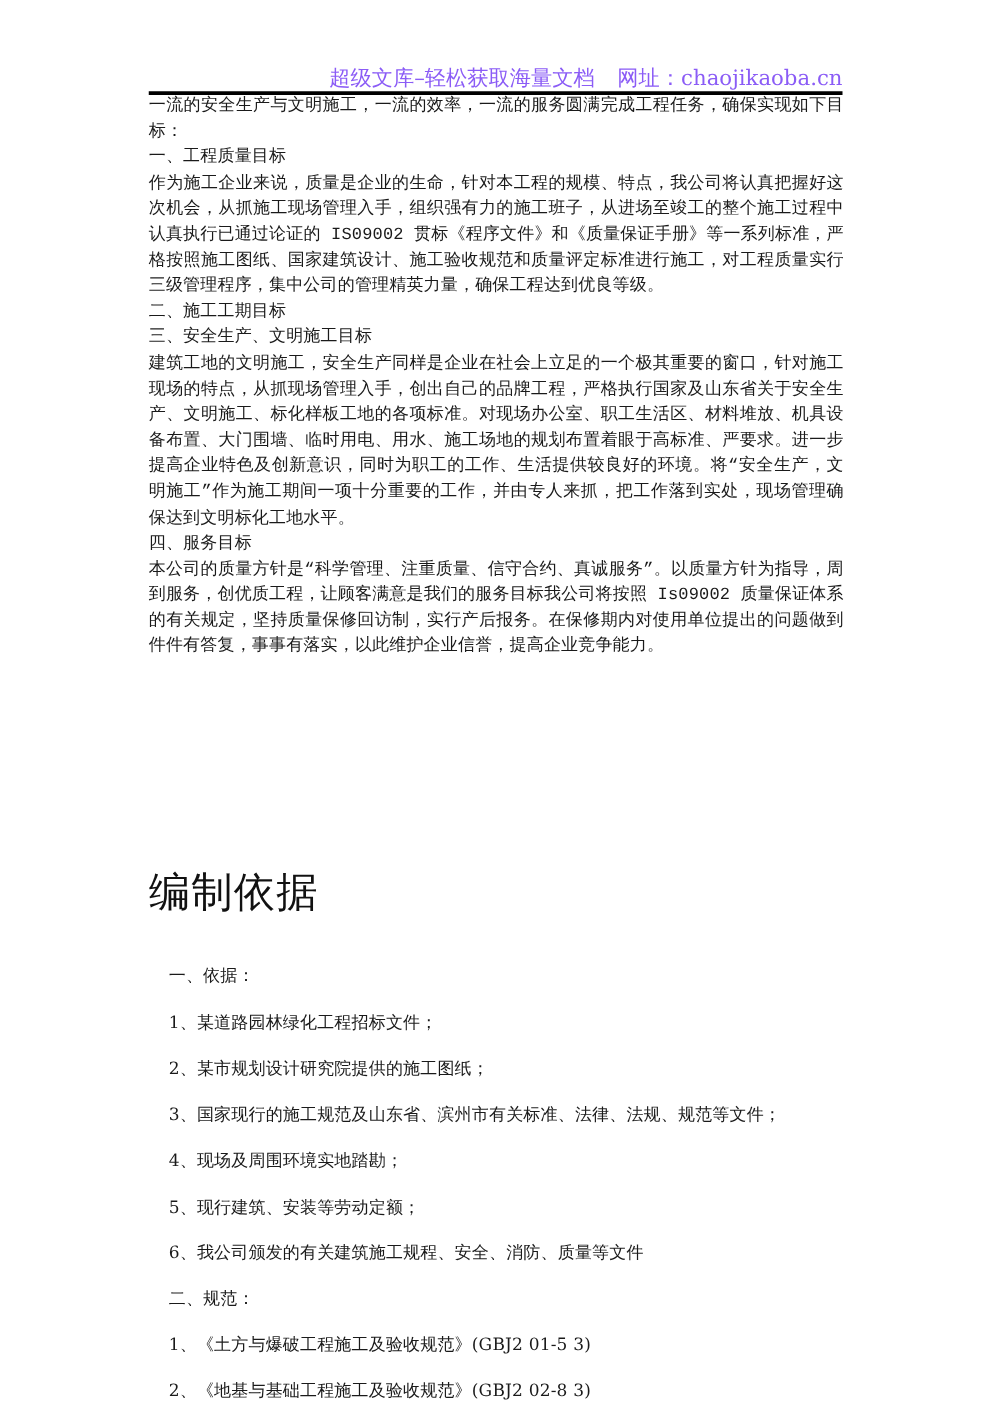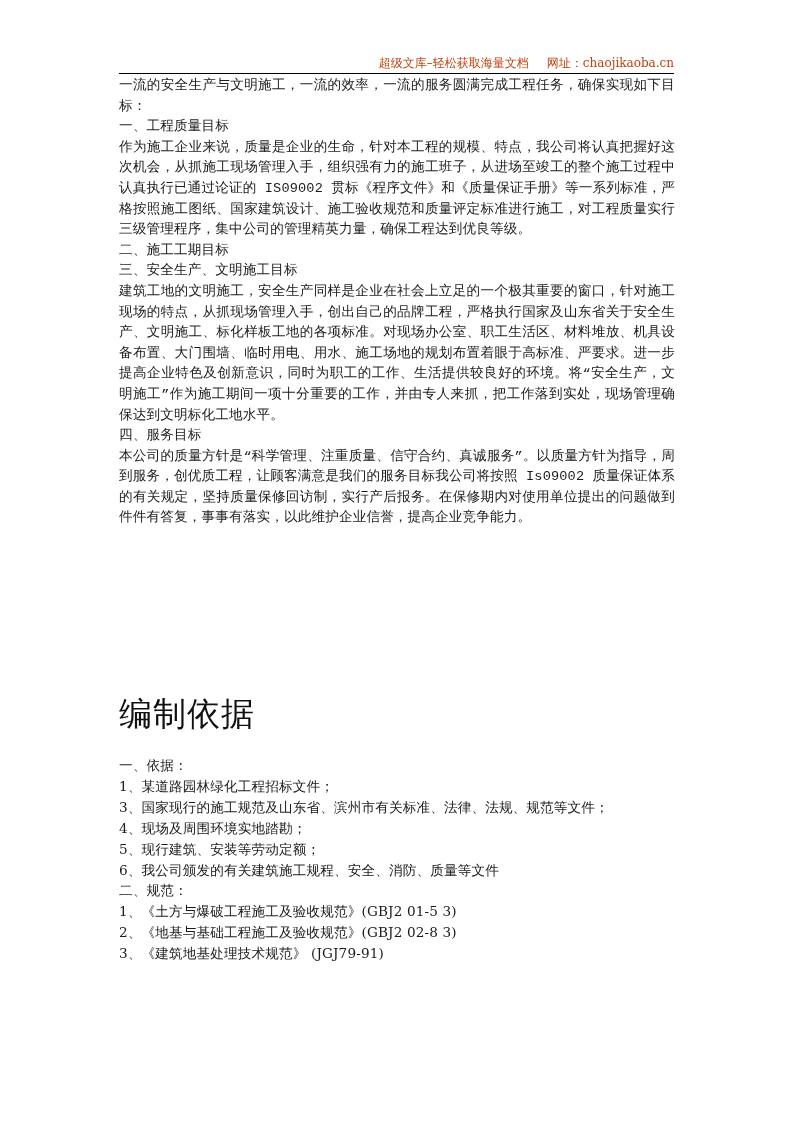--- a/index.html
+++ b/index.html
@@ -14,25 +14,25 @@
     overflow: hidden;
     font-family: "DejaVu Serif", "Liberation Serif", serif;
     color: #1a1a1a;
   }
   .page-header {
     position: absolute;
     left: 119px;
     top: 55px;
     width: 555px;
     height: 18px;
-    border-bottom: 1px solid #000000;
+    border-bottom: 3px solid #000000;
     text-align: right;
-    font-size: 12px;
+    font-size: 17px;
     line-height: 17px;
-    color: #c2410c;
+    color: #8b5cf6;
     white-space: nowrap;
   }
   .page-header .gap { display: inline-block; width: 18px; }
   .content {
     position: absolute;
     left: 119px;
     top: 76px;
     width: 556px;
     font-size: 13.6px;
     line-height: 20.6px;
@@ -61,21 +61,21 @@
   }
   .basis {
     position: absolute;
     left: 119px;
     top: 755px;
     width: 556px;
     font-size: 13.6px;
     line-height: 20.9px;
     letter-spacing: 0.15px;
   }
-  .basis p { margin: 0; }
+  .basis p { margin: 16px; }
 </style>
 </head>
 <body>
 
 <div class="page-header">
   <span>超级文库–轻松获取海量文档</span><span class="gap"></span><span>网址：chaojikaoba.cn</span>
 </div>
 
 <div class="content">
   <p>一流的安全生产与文明施工，一流的效率，一流的服务圆满完成工程任务，确保实现如下目标：</p>
@@ -90,20 +90,21 @@
 
   <p class="section-heading">四、服务目标</p>
   <p>本公司的质量方针是“科学管理、注重质量、信守合约、真诚服务”。以质量方针为指导，周到服务，创优质工程，让顾客满意是我们的服务目标我公司将按照 Is09002 质量保证体系的有关规定，坚持质量保修回访制，实行产后报务。在保修期内对使用单位提出的问题做到件件有答复，事事有落实，以此维护企业信誉，提高企业竞争能力。</p>
 </div>
 
 <h1 class="big-title">编制依据</h1>
 
 <div class="basis">
   <p>一、依据：</p>
   <p>1、某道路园林绿化工程招标文件；</p>
+  <p>2、某市规划设计研究院提供的施工图纸；</p>
   <p>3、国家现行的施工规范及山东省、滨州市有关标准、法律、法规、规范等文件；</p>
   <p>4、现场及周围环境实地踏勘；</p>
   <p>5、现行建筑、安装等劳动定额；</p>
   <p>6、我公司颁发的有关建筑施工规程、安全、消防、质量等文件</p>
   <p>二、规范：</p>
   <p>1、《土方与爆破工程施工及验收规范》(GBJ2 01-5 3)</p>
   <p>2、《地基与基础工程施工及验收规范》(GBJ2 02-8 3)</p>
   <p>3、《建筑地基处理技术规范》 (JGJ79-91)</p>
 </div>
 

